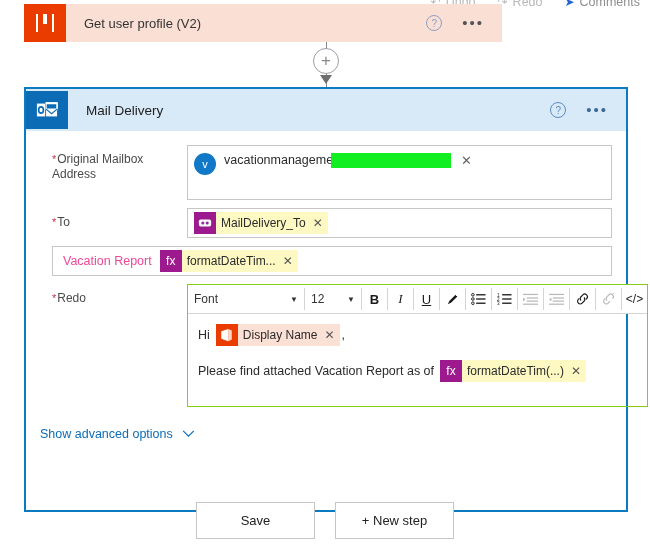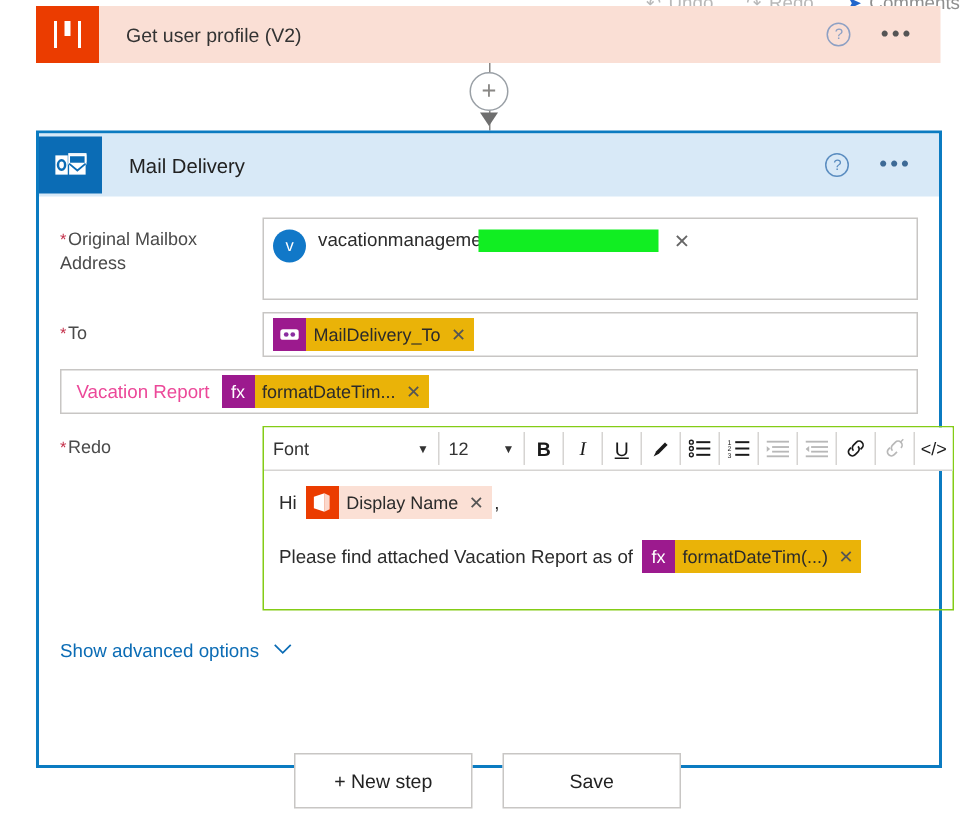--- a/index.html
+++ b/index.html
@@ -50,21 +50,21 @@
   }
   .topbar-item.comments .tb-icon {
     color: #2266cc;
   }
 
   
   .prev-card {
     position: absolute;
     left: 24px;
     top: 4px;
-    width: 603px;
+    width: 478px;
     height: 38px;
     background: #fadfd5;
     display: flex;
     align-items: center;
     box-sizing: border-box;
   }
   .prev-card .tile {
     width: 42px;
     height: 38px;
     background: #eb3c00;
@@ -177,21 +177,21 @@
   .card-title {
     margin-left: 18px;
     font-size: 13.5px;
     color: #222;
     flex: 1 1 auto;
   }
   .card-header .help-circle { border-color: #5b8dc0; color: #5b8dc0; }
   .card-header .ellipsis { color: #3d6a96; }
 
   .card-body {
-    padding: 14px 14px 0 14px;
+    padding: 14px 14px 0 26px;
     box-sizing: border-box;
   }
 
   
   .field-row {
     display: flex;
     align-items: flex-start;
     margin-bottom: 8px;
   }
   .field-label {
@@ -250,21 +250,21 @@
     margin-right: 8px;
     flex: 0 0 auto;
   }
   .token-text { padding: 0 6px 0 5px; color: #2b2b2b; }
   .token-x {
     color: #555;
     font-size: 12px;
     cursor: pointer;
     padding: 0 5px 0 1px;
   }
-  .token-purple { background: #eab308; }
+  .token-purple { background: #fef9c3; }
   .token-purple .token-icon { background: #9c1a8e; color: #ffffff; font-size: 12px; }
   .token-toicon { background: #8a2da0; }
   .token-orange { background: #fbe0d5; }
   .token-orange .token-icon { background: #eb3c00; }
 
   .mailbox-text {
     font-size: 12.5px;
     color: #2b2b2b;
     white-space: nowrap;
   }
@@ -621,15 +621,15 @@
     <span class="chev-down">
       <svg width="13" height="8" viewBox="0 0 14 9" aria-hidden="true">
         <path d="M1 1 L7 7 L13 1" fill="none" stroke="#0b6cb5" stroke-width="1.3"></path>
       </svg>
     </span>
   </div>
 
 </div>
 
 <div class="bottom-bar">
+  <div class="btn">Save</div>
   <div class="btn">+ New step</div>
-  <div class="btn">Save</div>
 </div>
 
 </body></html>

